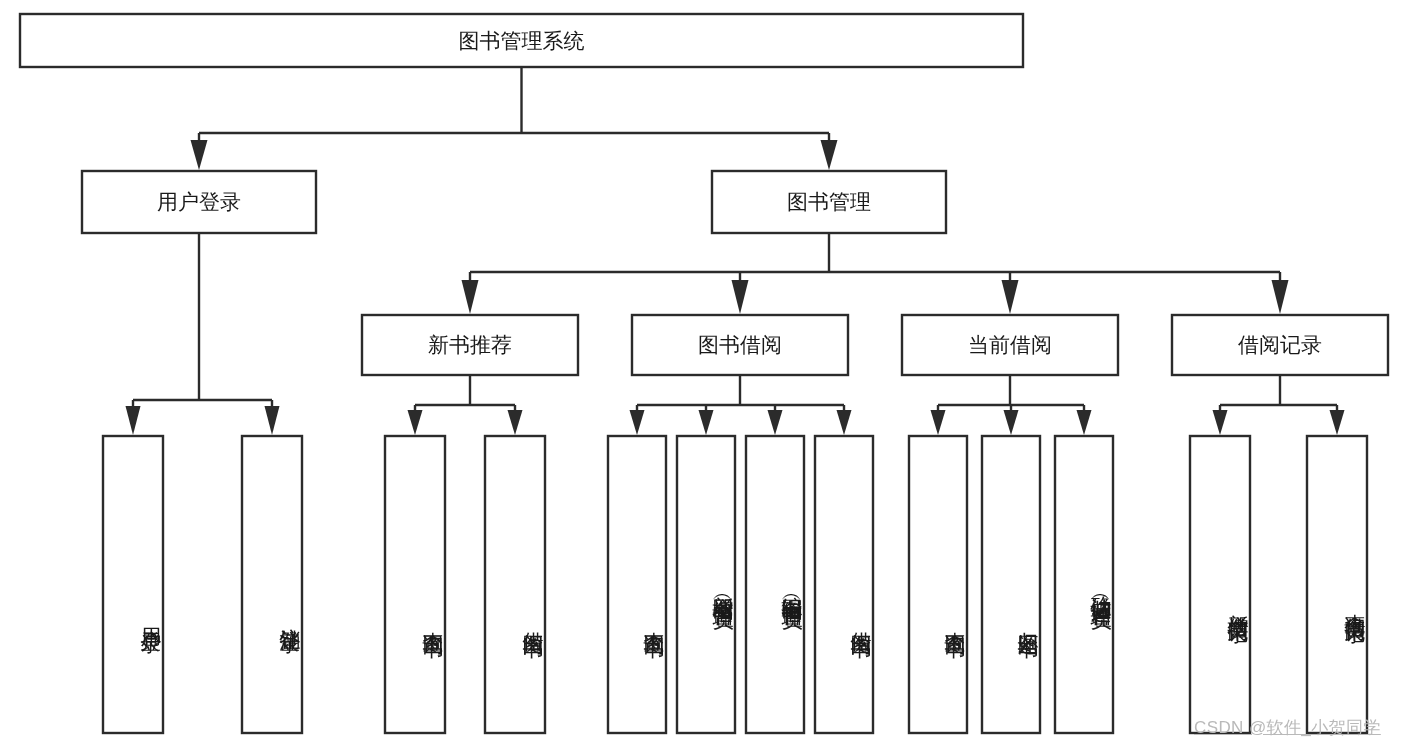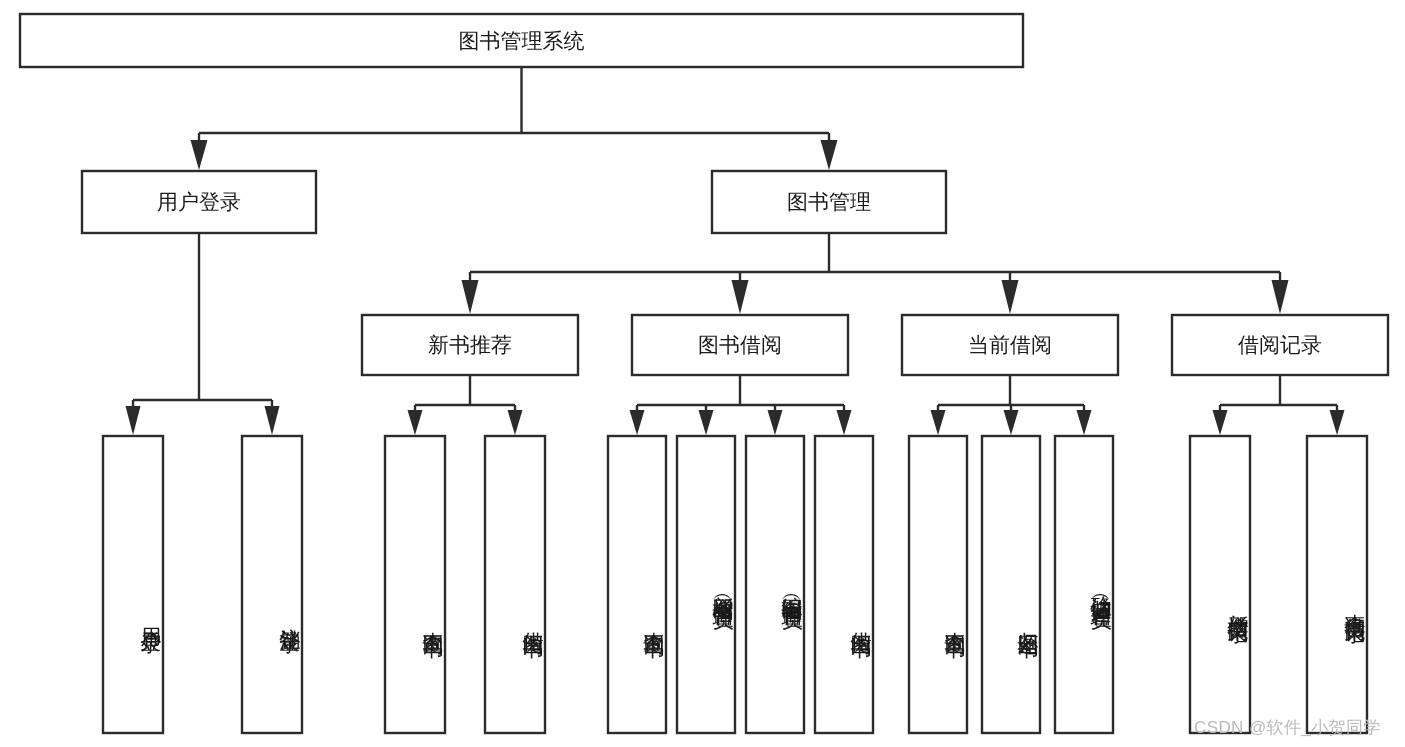--- a/index.html
+++ b/index.html
@@ -189,15 +189,15 @@
   <div class="node-label-v" style="left:608px; top:505px; width:58px; height:228px;">查询图书</div>
   <div class="node-label-v" style="left:677px; top:442px; width:58px; height:291px;">新增图书（管理员）</div>
   <div class="node-label-v" style="left:746px; top:442px; width:58px; height:291px;">编辑图书（管理员）</div>
   <div class="node-label-v" style="left:815px; top:505px; width:58px; height:228px;">借阅图书</div>
   <div class="node-label-v" style="left:909px; top:505px; width:58px; height:228px;">查询图书</div>
   <div class="node-label-v" style="left:982px; top:505px; width:58px; height:228px;">归还图书</div>
   <div class="node-label-v" style="left:1055px; top:442px; width:58px; height:291px;">确认归还（管理员）</div>
   <div class="node-label-v" style="left:1190px; top:473px; width:60px; height:260px;">新增借阅记录</div>
   <div class="node-label-v" style="left:1307px; top:473px; width:60px; height:260px;">查询借阅记录</div>
 
-  <div class="watermark" style="left:1194px; top:716px;">CSDN @软件_小贺同学</div>
+  <div class="watermark" style="left:1194px; top:716px;text-decoration:underline;">CSDN @软件_小贺同学</div>
 
 </div>
 
 </body></html>

